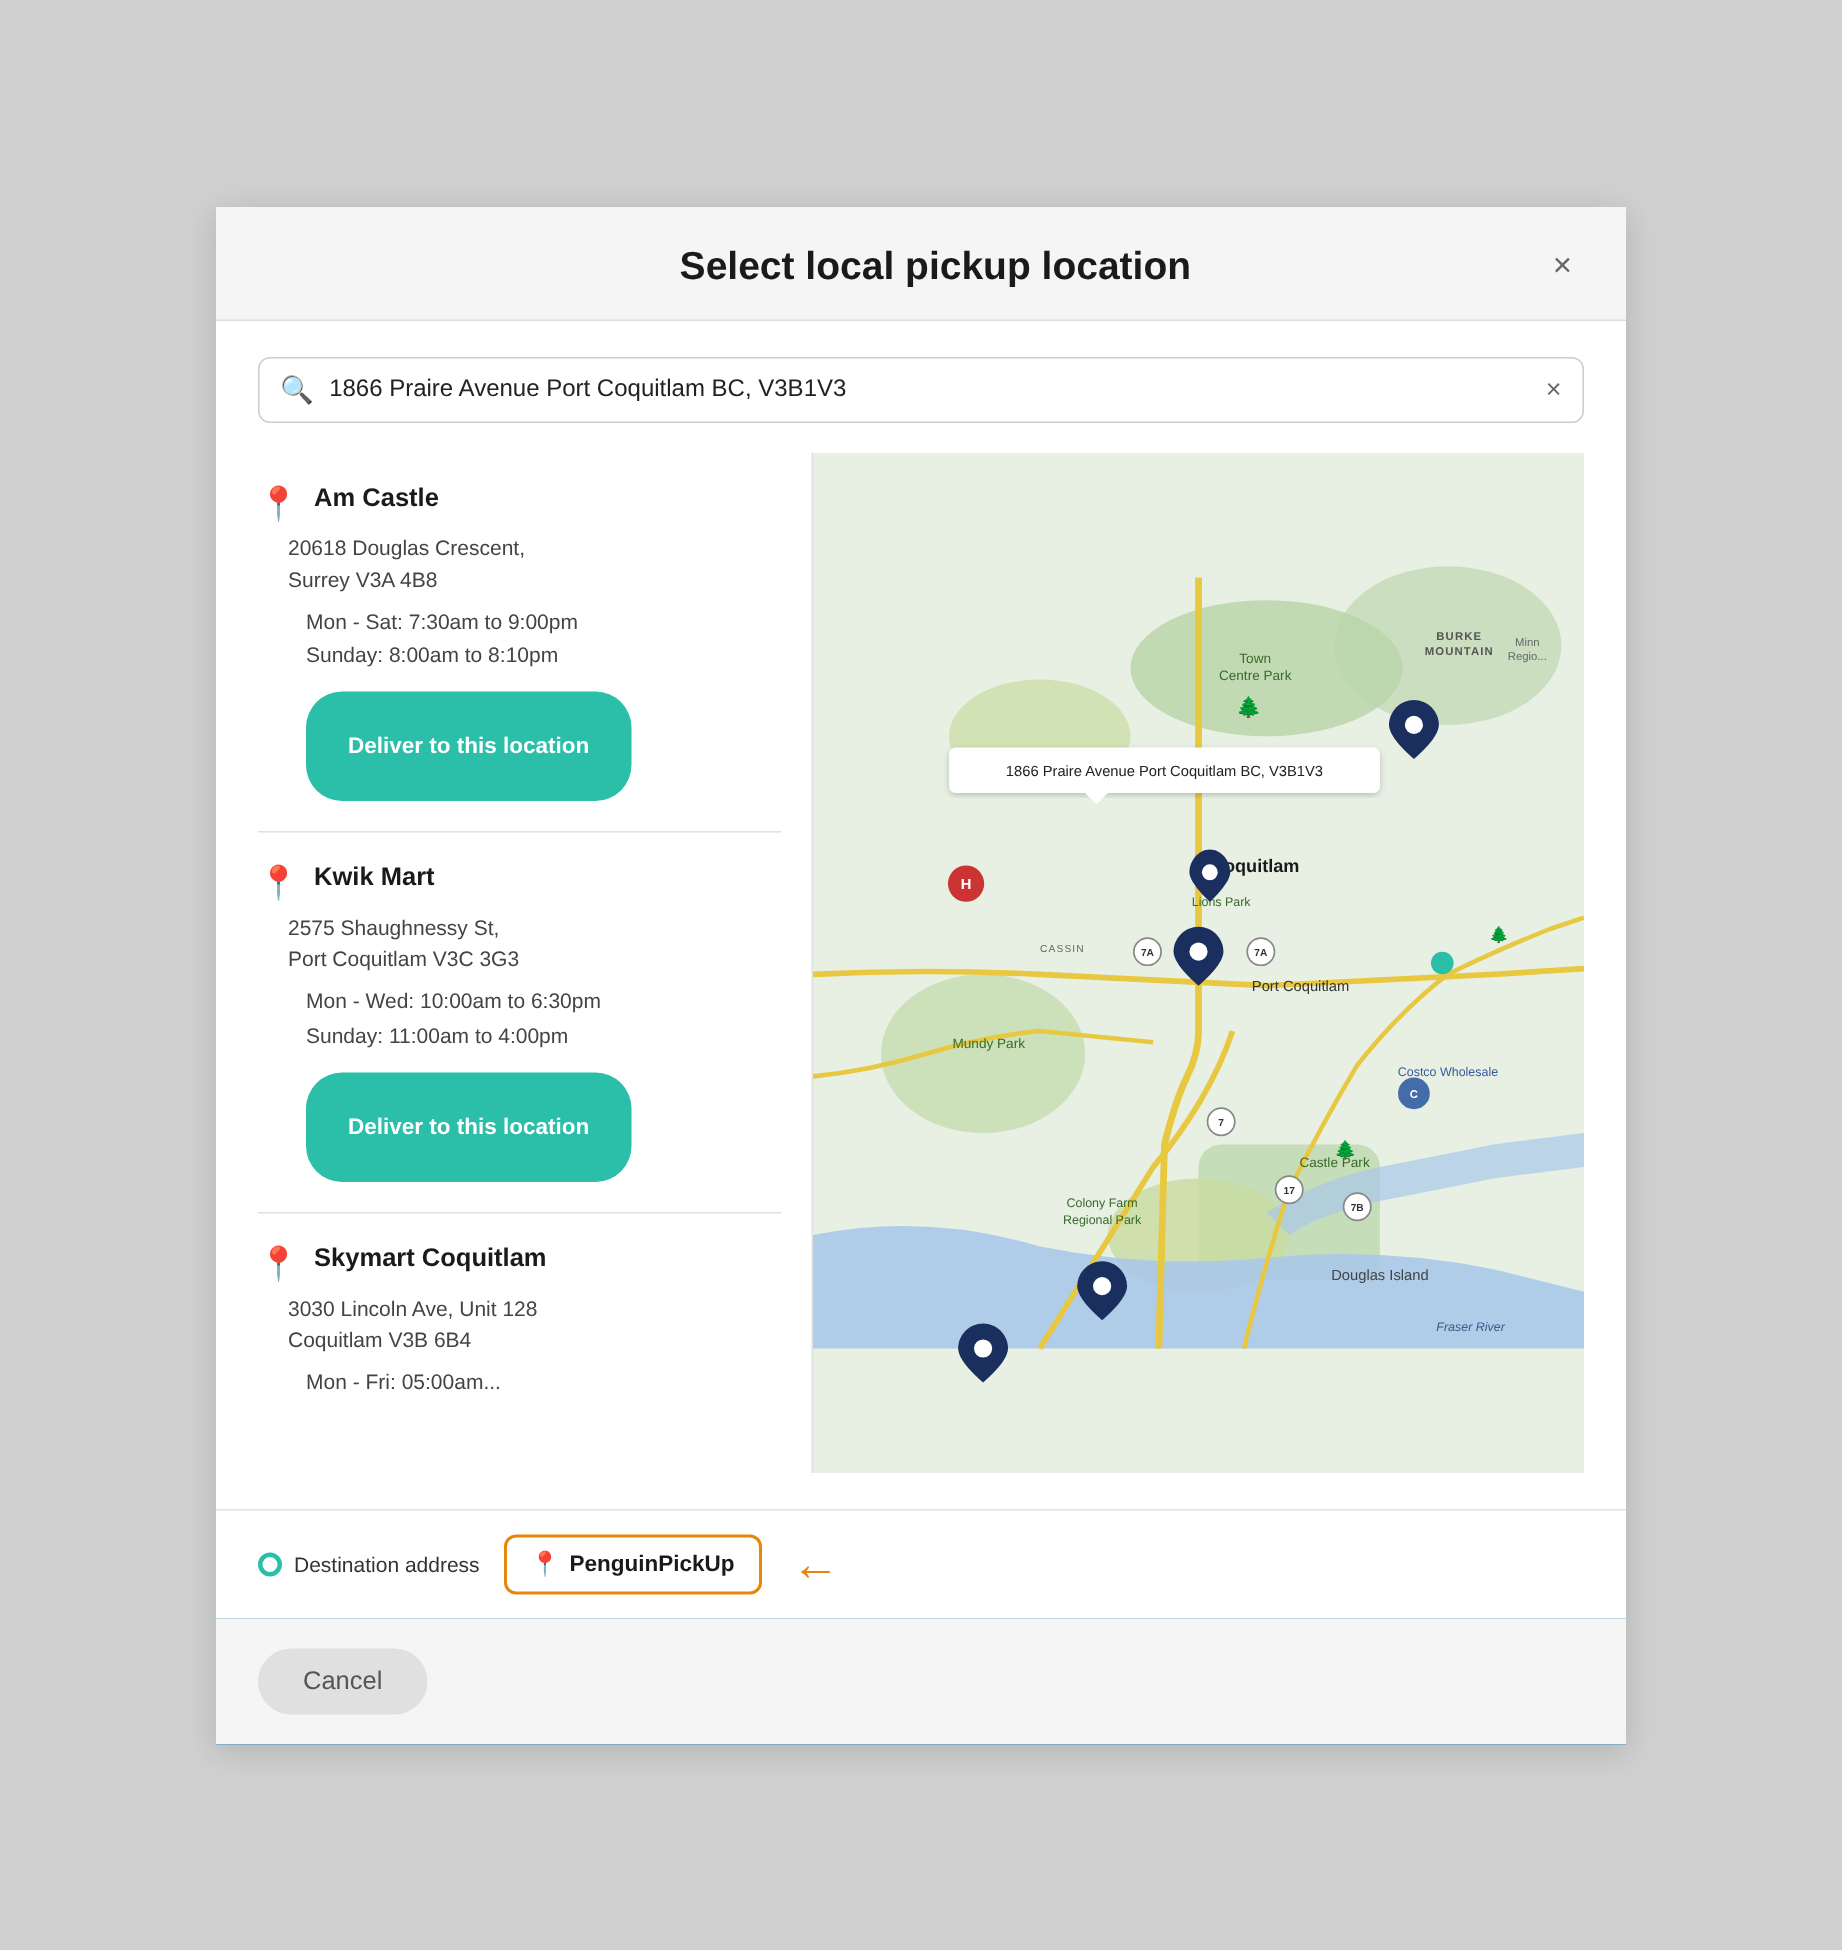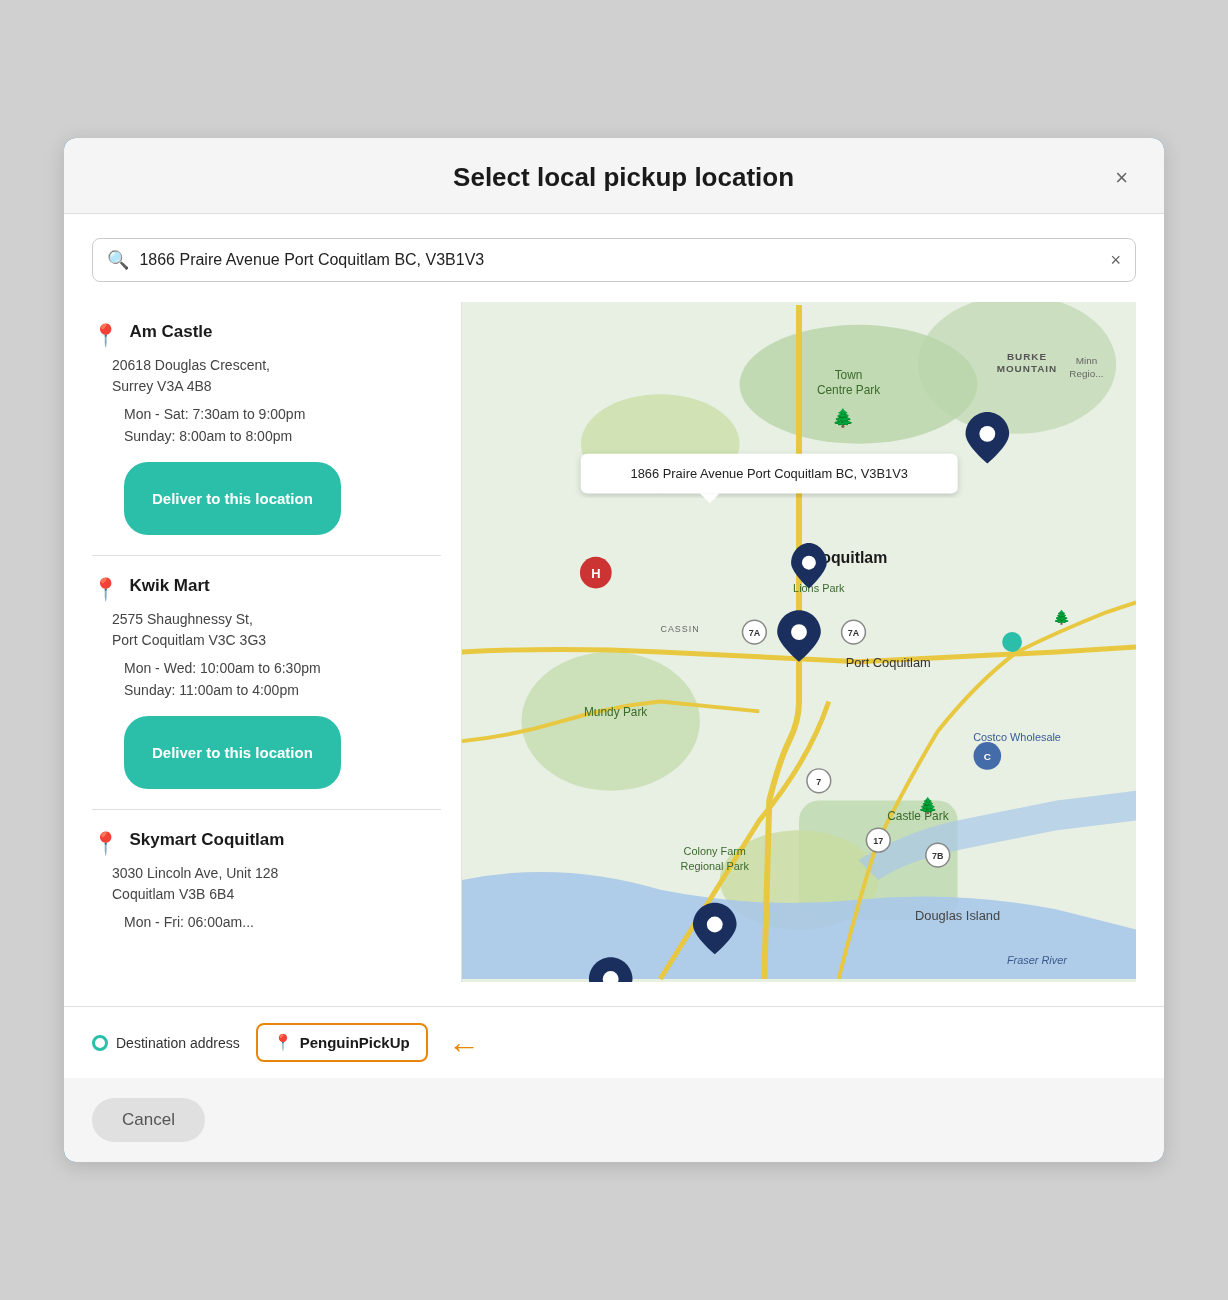--- a/index.html
+++ b/index.html
@@ -7,22 +7,22 @@
       background: #d0d0d0;
       display: flex;
       justify-content: center;
       align-items: center;
       min-height: 1300px;
       width: 1228px;
       font-family: -apple-system, BlinkMacSystemFont, 'Segoe UI', sans-serif;
     }
     .modal-overlay {
       background: #0369a1;
-      width: 1100px;
-      border-radius: 12px;
+      width: 940px;
+      border-radius: 0;
       overflow: hidden;
       box-shadow: 0 4px 20px rgba(0,0,0,0.15);
     }
     .modal-header {
       background: #f5f5f5;
       padding: 24px 32px 20px;
       display: flex;
       align-items: center;
       justify-content: space-between;
       border-bottom: 1px solid #ddd;
@@ -239,21 +239,21 @@
           <div class="location-name-row">
             <span class="pin-icon">📍</span>
             <span class="location-name">Am Castle</span>
           </div>
           <div class="location-address">
             <span>20618 Douglas Crescent,</span><br>
             <span>Surrey V3A 4B8</span>
           </div>
           <div class="location-hours">
             <span>Mon - Sat: 7:30am to 9:00pm</span><br>
-            <span>Sunday: 8:00am to 8:00pm</span>
+            <span>Sunday: 8:00am to 8:10pm</span>
           </div>
           <button class="deliver-btn">Deliver to this location</button>
         </div>
 
         <div class="location-item">
           <div class="location-name-row">
             <span class="pin-icon">📍</span>
             <span class="location-name">Kwik Mart</span>
           </div>
           <div class="location-address">
@@ -270,21 +270,21 @@
         <div class="location-item">
           <div class="location-name-row">
             <span class="pin-icon">📍</span>
             <span class="location-name">Skymart Coquitlam</span>
           </div>
           <div class="location-address">
             <span>3030 Lincoln Ave, Unit 128</span><br>
             <span>Coquitlam V3B 6B4</span>
           </div>
           <div class="location-hours">
-            <span>Mon - Fri: 06:00am...</span>
+            <span>Mon - Fri: 05:00am...</span>
           </div>
         </div>
 
       </div>
 
       <div class="map-area">
         <div class="map-container">
           
           <svg viewBox="0 0 680 680" class="map-svg">
 

